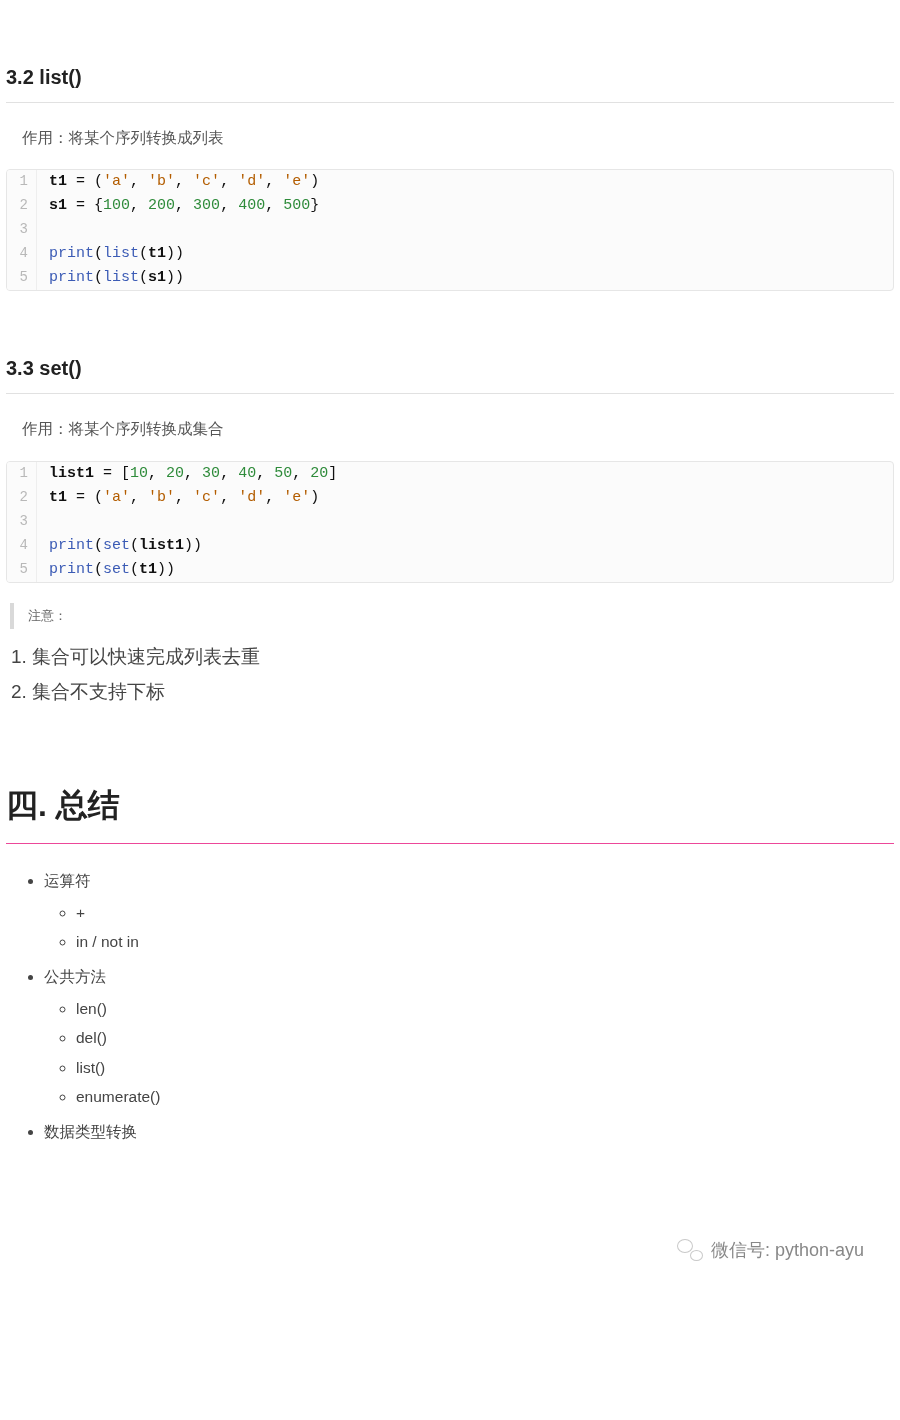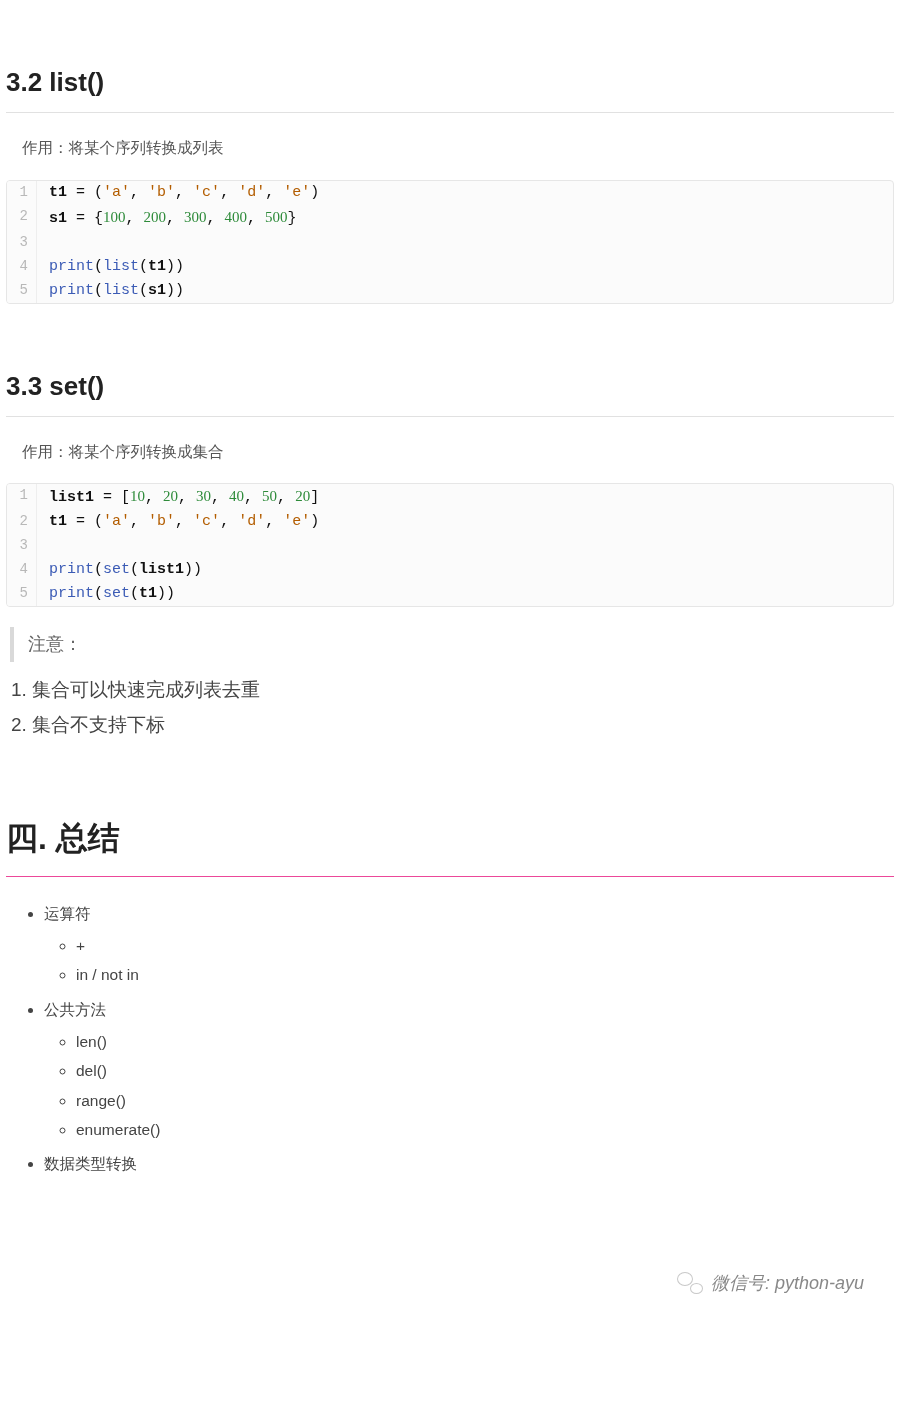--- a/index.html
+++ b/index.html
@@ -6,21 +6,21 @@
   body {
     margin: 0;
     padding: 0 6px 60px 6px;
     font-family: -apple-system, BlinkMacSystemFont, "Segoe UI", "PingFang SC", "Microsoft YaHei", sans-serif;
     color: #333;
     background: #fff;
     font-size: 16px;
     line-height: 1.7;
   }
   h2.section-h2 {
-    font-size: 26px;
+    font-size: 20px;
     font-weight: 700;
     color: #222;
     margin: 60px 0 0 0;
     padding-bottom: 8px;
     border-bottom: 1px solid #e1e1e1;
   }
   h1.section-h1 {
     font-size: 32px;
     font-weight: 700;
     color: #222;
@@ -58,29 +58,29 @@
   }
   .codeblock .code {
     padding-left: 12px;
     white-space: pre;
     color: #333;
   }
   .tok-var  { color: #111; font-weight: 600; }
   .tok-op   { color: #111; }
   .tok-punc { color: #111; }
   .tok-str  { color: #b35d00; }
-  .tok-num  { color: #2e8b3a; font-family: Liberation Serif, serif; }
+  .tok-num  { color: #2e8b3a; }
   .tok-call { color: #3b5bb5; }
   .tok-builtin { color: #3b5bb5; }
   .note {
     border-left: 4px solid #d9d9d9;
     padding: 2px 0 2px 14px;
     color: #666;
     margin: 20px 0 12px 4px;
-    font-size: 18px;
+    font-size: 13px;
   }
   ol.numlist {
     margin: 6px 0 0 0;
     padding-left: 26px;
     color: #444;
     font-size: 19px;
   }
   ol.numlist li { margin: 3px 0; }
   ul.summary {
     list-style: disc;
@@ -96,21 +96,20 @@
     margin: 6px 0 8px 0;
   }
   ul.sub li { margin: 3px 0; }
   .footer {
     position: relative;
     margin-top: 90px;
     display: flex;
     justify-content: flex-end;
     align-items: center;
     padding-right: 30px;
-    font-style: italic;
   }
   .wx-badge {
     display: flex;
     align-items: center;
     gap: 8px;
     color: #888;
     font-size: 18px;
   }
   .wx-icon {
     width: 26px; height: 22px;
@@ -195,21 +194,21 @@
     <ul class="sub">
       <li>+</li>
       <li>in / not in</li>
     </ul>
   </li>
   <li>
     <span>公共方法</span>
     <ul class="sub">
       <li>len()</li>
       <li>del()</li>
-      <li>range()</li>
+      <li>list()</li>
       <li>enumerate()</li>
     </ul>
   </li>
   <li>
     <span>数据类型转换</span>
   </li>
 </ul>
 
 <div class="footer">
   <div class="wx-badge">

